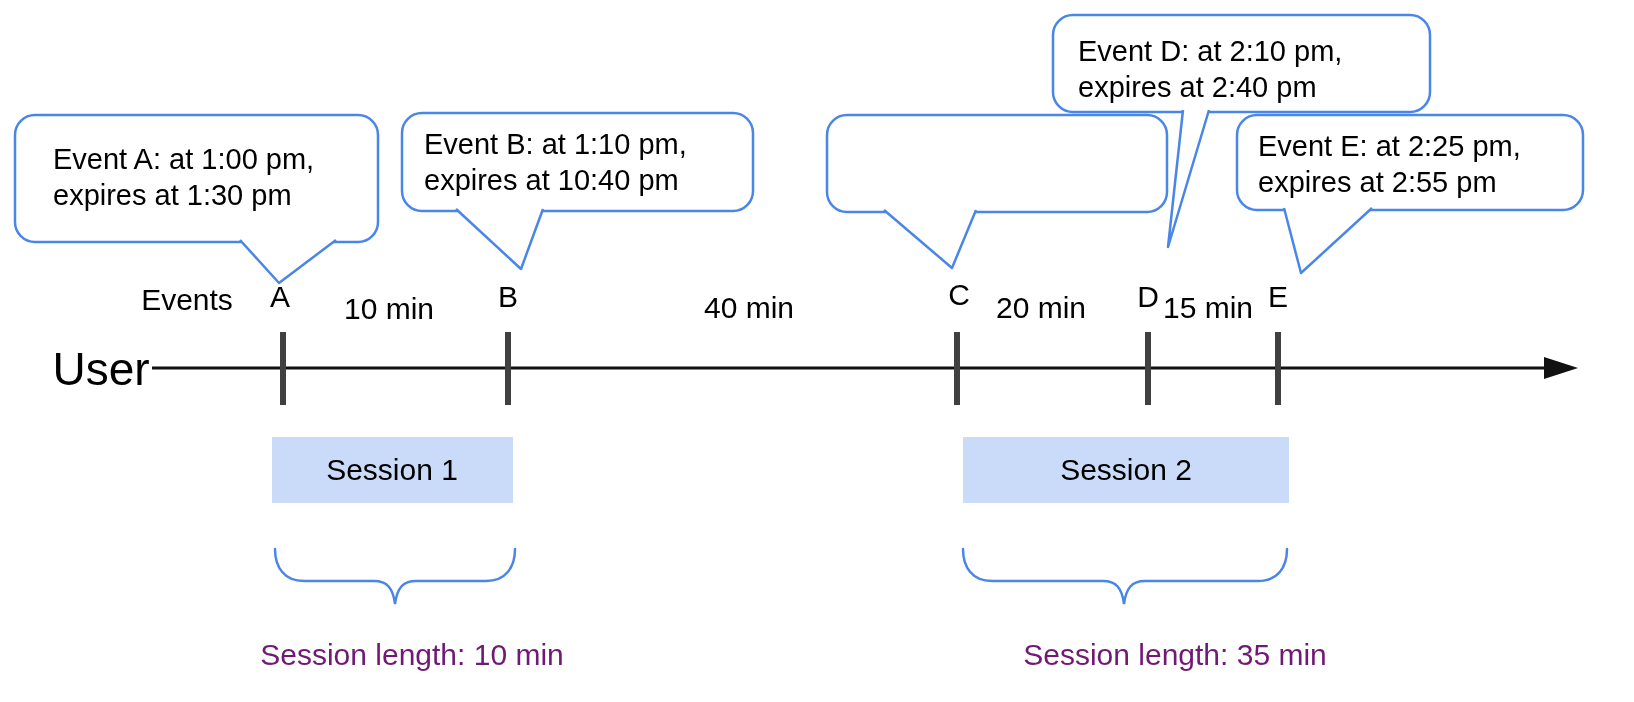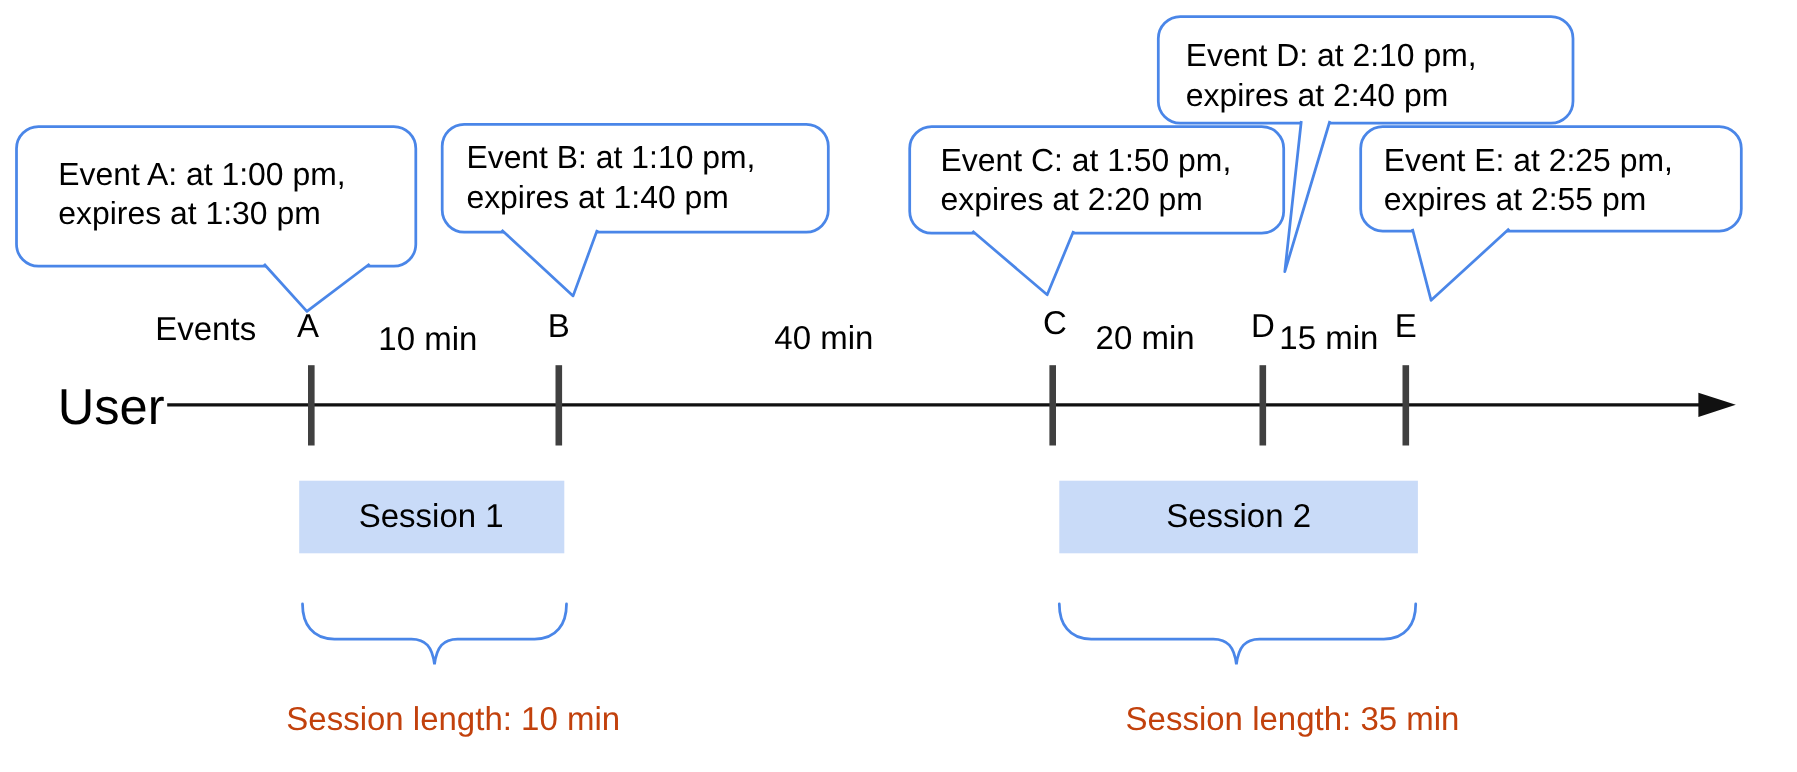--- a/index.html
+++ b/index.html
@@ -7,21 +7,21 @@
          font-family:"Liberation Sans", sans-serif;}
   svg.layer{position:absolute;left:0;top:0;}
   .bubble-text{position:absolute;font-size:29px;line-height:36px;color:#000;white-space:nowrap;}
   .bubble-text b{font-weight:400;}
   .lbl{position:absolute;transform:translate(-50%,-50%);white-space:nowrap;color:#000;}
   .lbl-events{font-size:30px;text-align:center;}
   .lbl-user{font-size:46px;}
   .lbl-mark{font-size:30px;}
   .lbl-interval{font-size:30px;}
   .lbl-session{font-size:30px;text-align:right;}
-  .lbl-length{font-size:30px;color:#c2410c;}
+  .lbl-length{font-size:30px;color:#701a75;}
 </style>
 </head>
 <body>
 
 <div class="stage">
 
   <svg class="layer" width="1634" height="702" viewBox="0 0 1634 702">
 
     <g>
       <rect x="15" y="115" width="363" height="127" rx="20" fill="#ffffff" stroke="#4a86e8" stroke-width="2.5"></rect>
@@ -61,25 +61,21 @@
     <path d="M963,549 C963,567 972,581 992,581 L1103,581 C1116,581 1122,588 1124,604
              C1126,588 1132,581 1145,581 L1258,581 C1278,581 1287,567 1287,549" fill="none" stroke="#4a86e8" stroke-width="2.5" stroke-linecap="round"></path>
   </svg>
 
   <div class="bubble-text" style="left:53px;top:141px;">
     <div><b>Event A</b><span>: at 1:00 pm,</span></div>
     <div>expires at 1:30 pm</div>
   </div>
   <div class="bubble-text" style="left:424px;top:126px;">
     <div><b>Event B:</b><span> at 1:10 pm,</span></div>
-    <div>expires at 1:40 pm</div>
-  </div>
-  <div class="bubble-text" style="left:855px;top:128px;">
-    <div><b>Event C:</b><span> at 1:50 pm,</span></div>
-    <div>expires at 2:20 pm</div>
+    <div>expires at 10:40 pm</div>
   </div>
   <div class="bubble-text" style="left:1078px;top:33px;">
     <div><b>Event D:</b><span> at 2:10 pm,</span></div>
     <div>expires at 2:40 pm</div>
   </div>
   <div class="bubble-text" style="left:1258px;top:128px;">
     <div><b>Event E:</b><span> at 2:25 pm,</span></div>
     <div>expires at 2:55 pm</div>
   </div>
 

